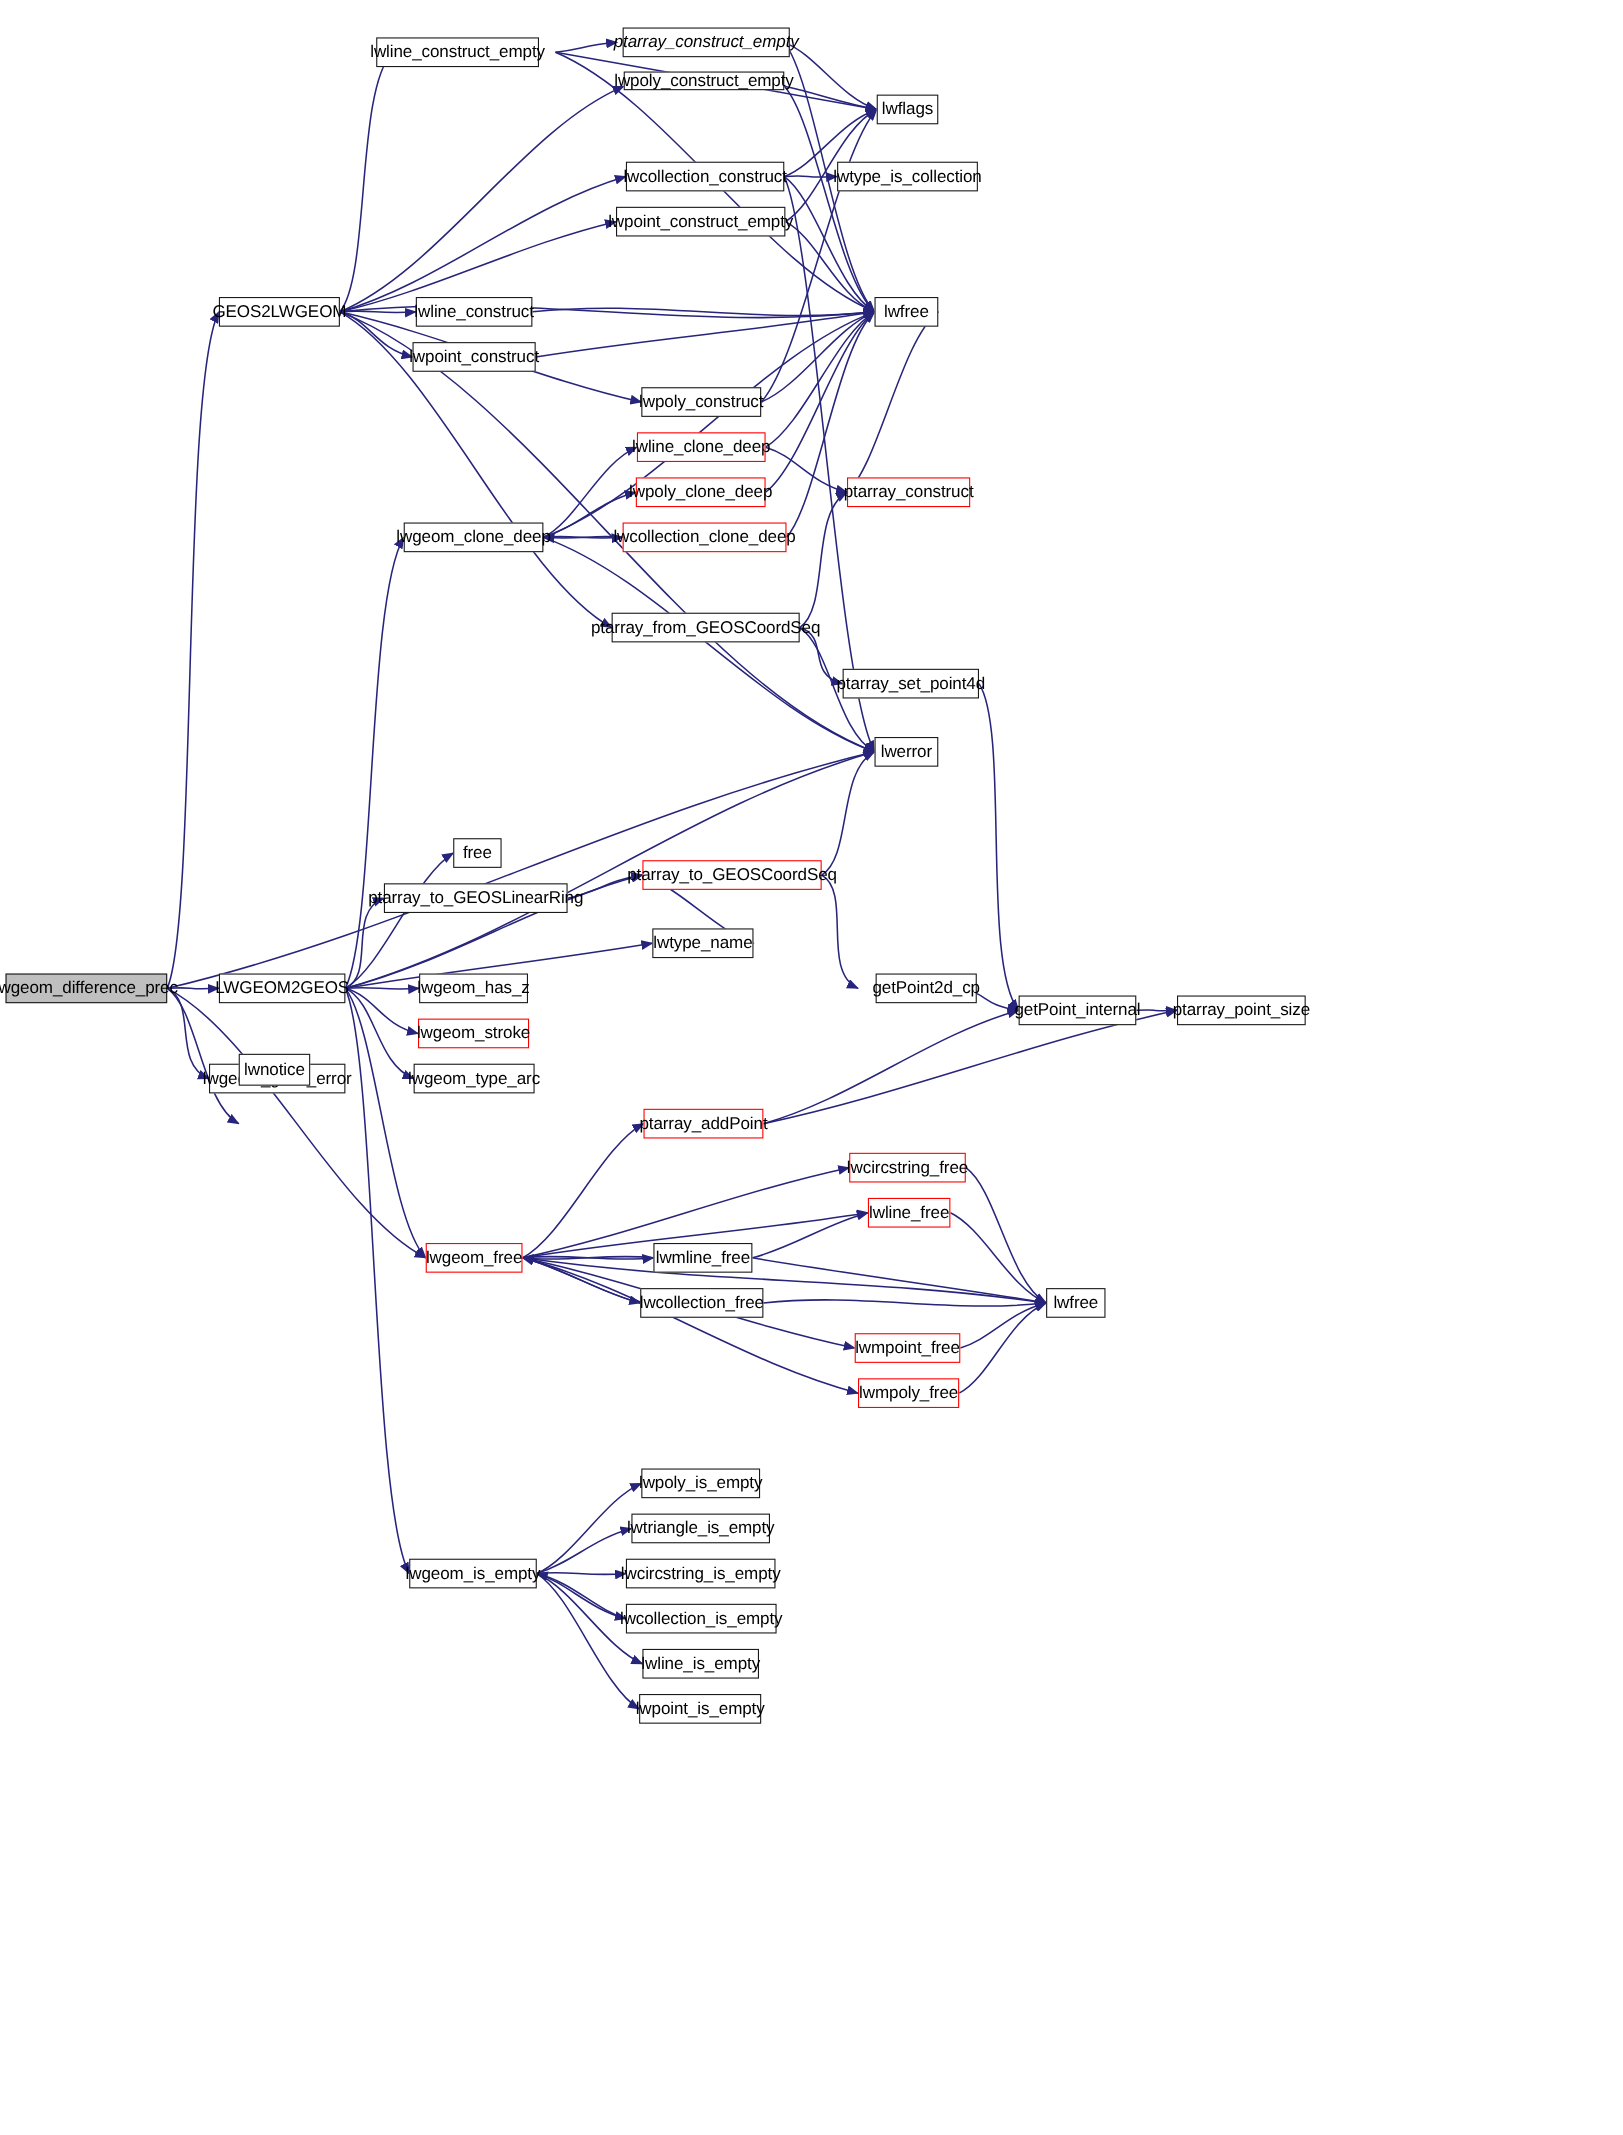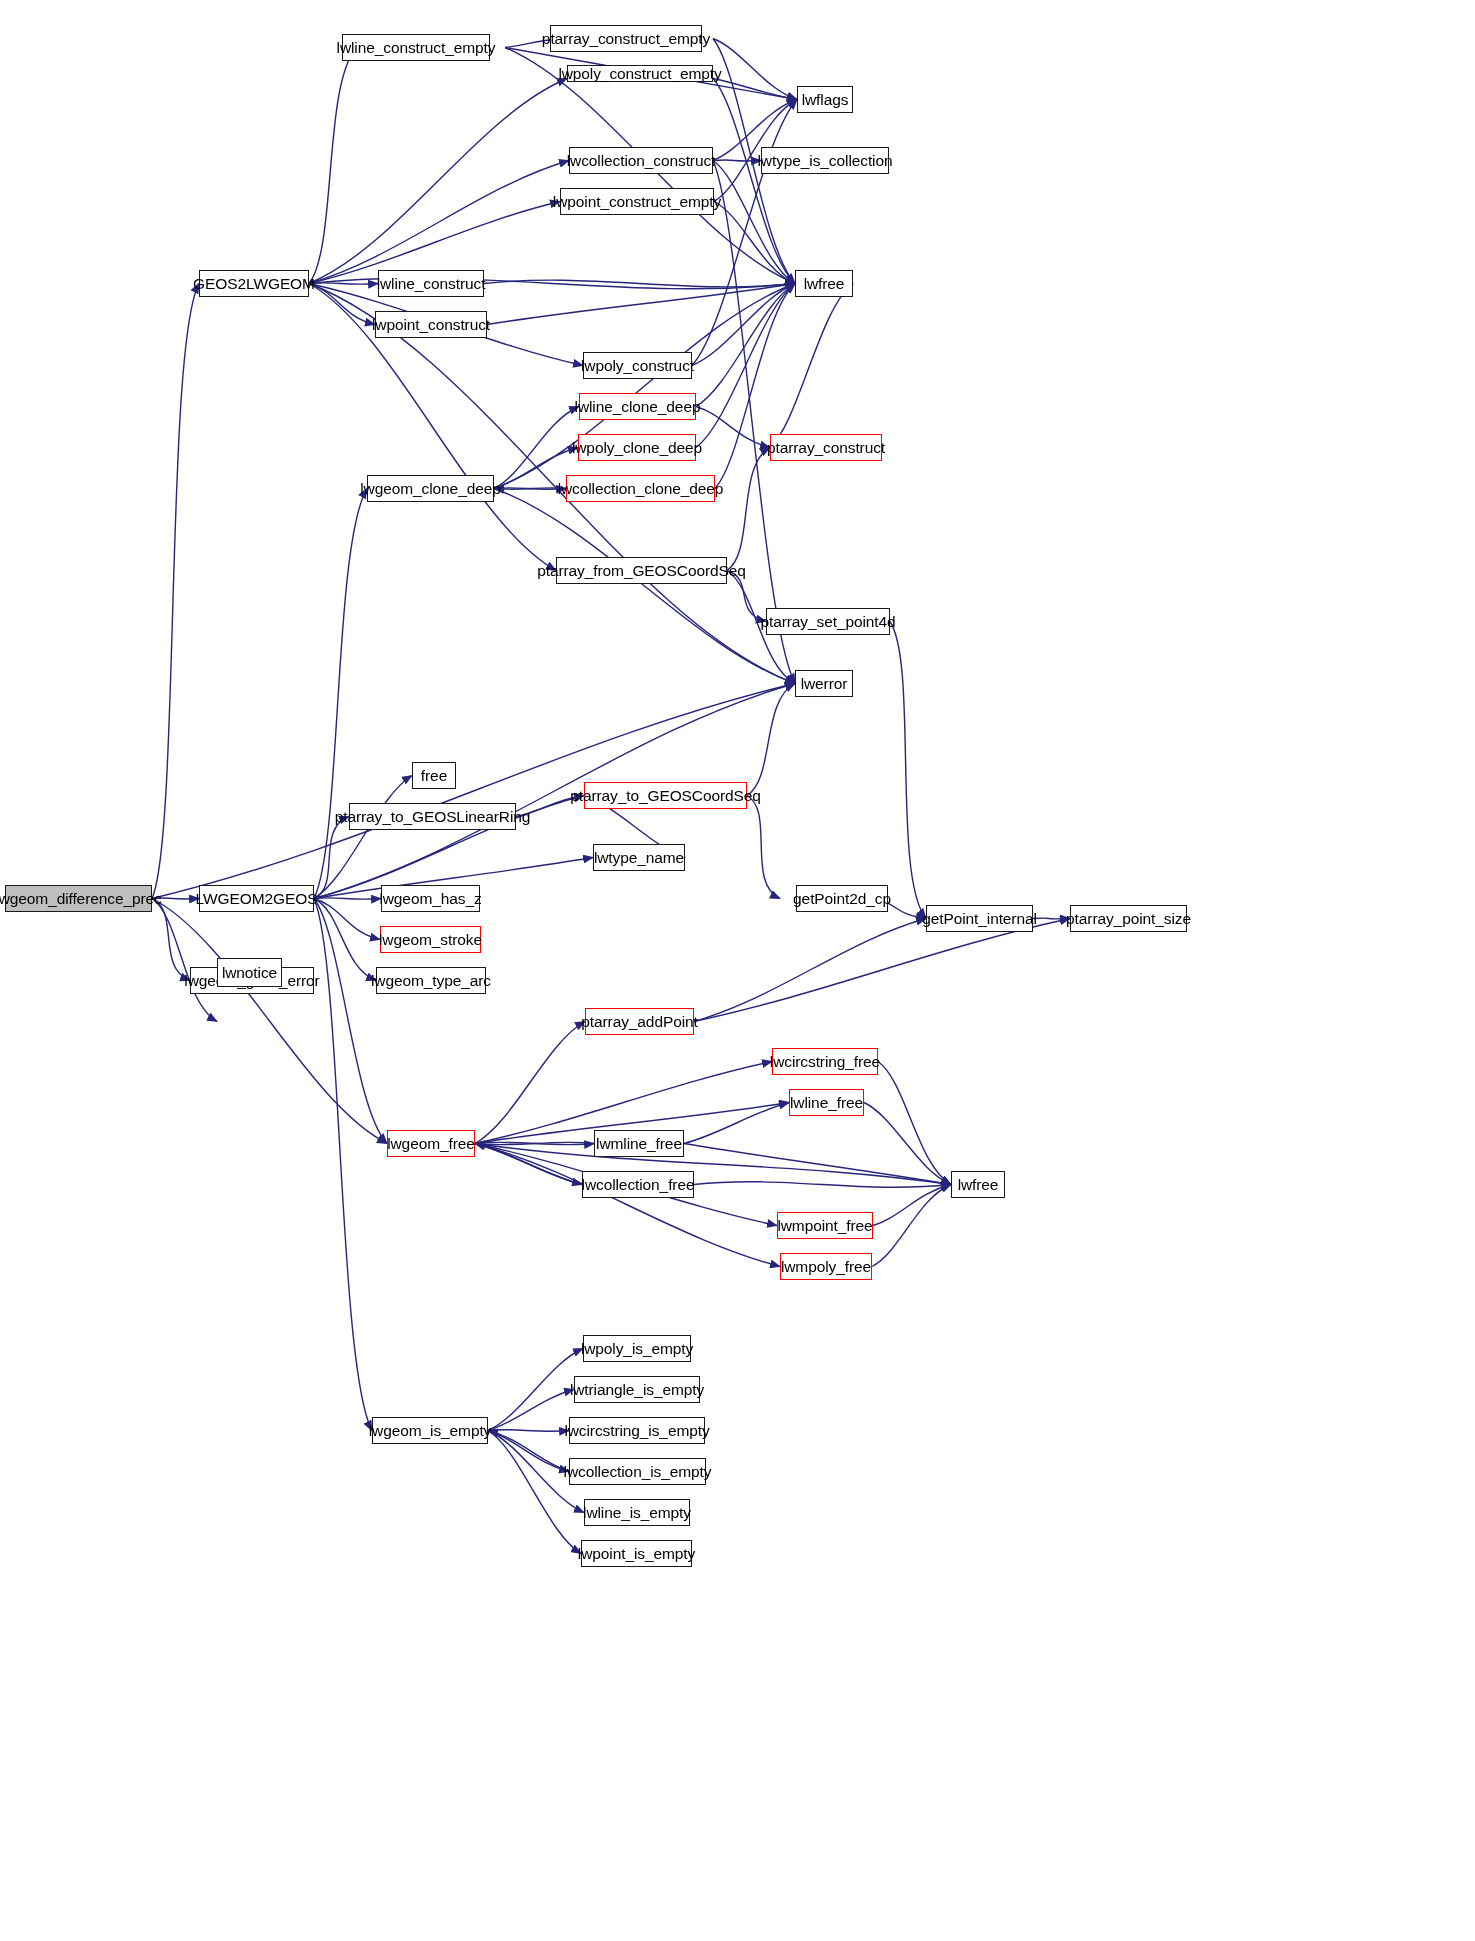--- a/index.html
+++ b/index.html
@@ -130,21 +130,21 @@
         <path d="M488,1430.5 C518.1,1421.6375 540,1398.3625 574,1389.5" marker-end="url(#ah)"></path>
         <path d="M488,1430.5 C516.35,1427.4625 535,1433.5375 569,1430.5" marker-end="url(#ah)"></path>
         <path d="M488,1430.5 C516.35,1439.175 535,1462.825 569,1471.5" marker-end="url(#ah)"></path>
         <path d="M569,1471.5 C540.65,1462.825 522,1439.175 488,1430.5" marker-end="url(#ah)"></path>
         <path d="M488,1430.5 C521.6,1445.375 550,1497.625 584,1512.5" marker-end="url(#ah)"></path>
         <path d="M488,1430.5 C520.55,1450.9 547,1533.1 581,1553.5" marker-end="url(#ah)"></path>
       </g>
   </svg>
   <div id="node-layer">
       <div class="node" style="left: 342px; top: 34px; width: 148px; height: 27px;">lwline_construct_empty</div>
-      <div class="node" style="left: 550px; top: 25px; width: 152px; height: 27px;">ptarray_construct_empty</div>
+      <div class="node" style="left: 566px; top: 25px; width: 152px; height: 27px; font-style: italic;">ptarray_construct_empty</div>
       <div class="node" style="left: 567px; top: 65px; width: 146px; height: 17px;">lwpoly_construct_empty</div>
       <div class="node" style="left: 797px; top: 86px; width: 56px; height: 27px;">lwflags</div>
       <div class="node" style="left: 569px; top: 147px; width: 144px; height: 27px;">lwcollection_construct</div>
       <div class="node" style="left: 761px; top: 147px; width: 128px; height: 27px;">lwtype_is_collection</div>
       <div class="node" style="left: 560px; top: 188px; width: 154px; height: 27px;">lwpoint_construct_empty</div>
       <div class="node" style="left: 199px; top: 270px; width: 110px; height: 27px;">GEOS2LWGEOM</div>
       <div class="node" style="left: 378px; top: 270px; width: 106px; height: 27px;">lwline_construct</div>
       <div class="node" style="left: 795px; top: 270px; width: 58px; height: 27px;">lwfree</div>
       <div class="node" style="left: 375px; top: 311px; width: 112px; height: 27px;">lwpoint_construct</div>
       <div class="node" style="left: 583px; top: 352px; width: 109px; height: 27px;">lwpoly_construct</div>

